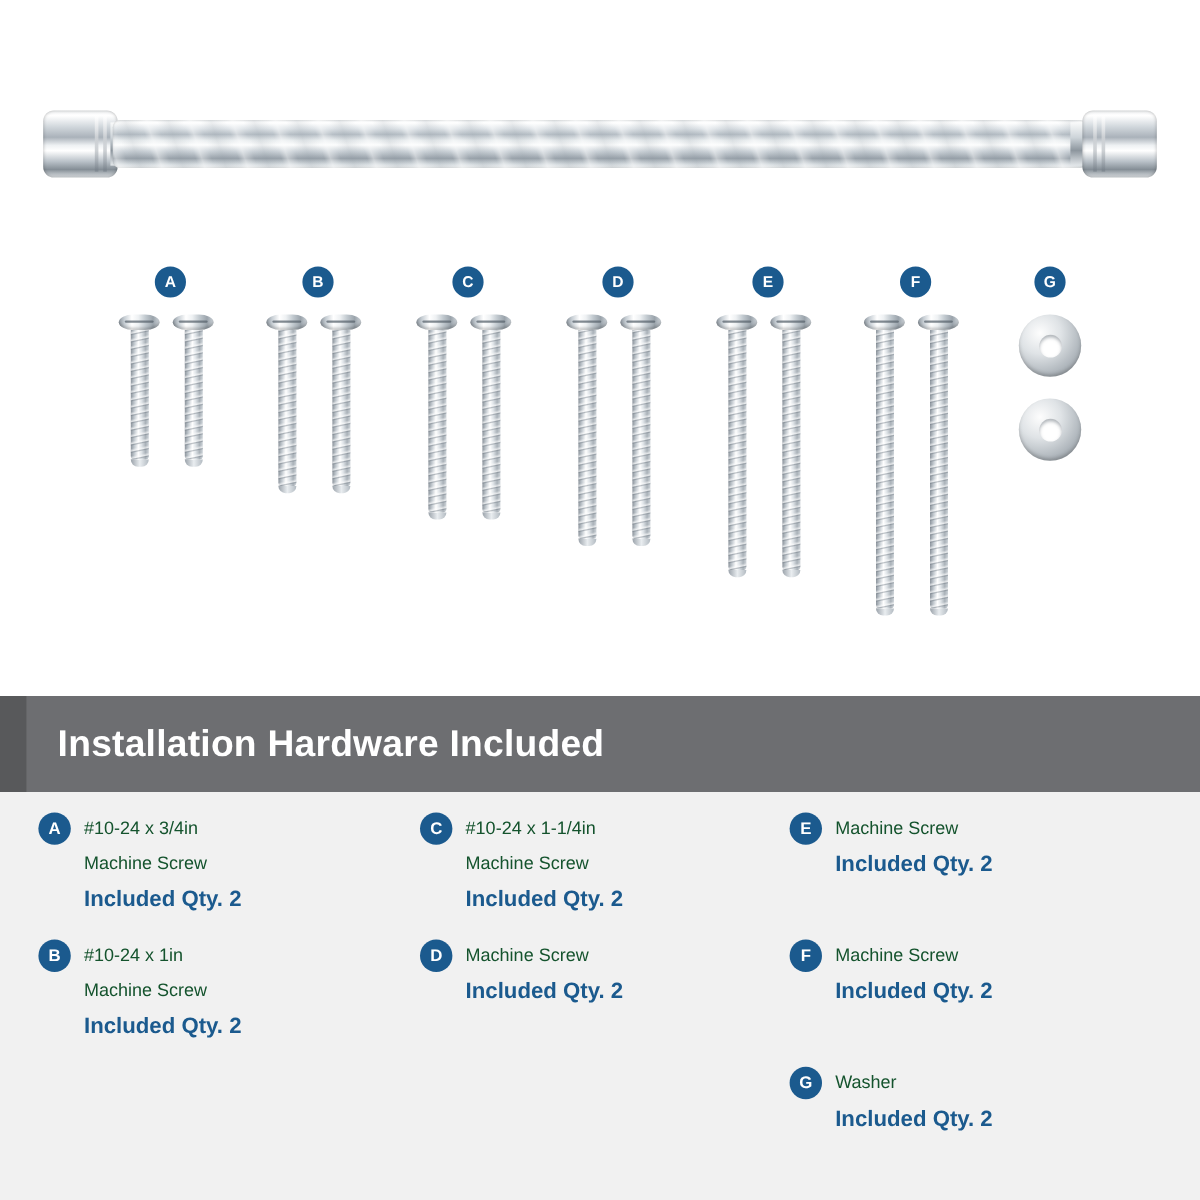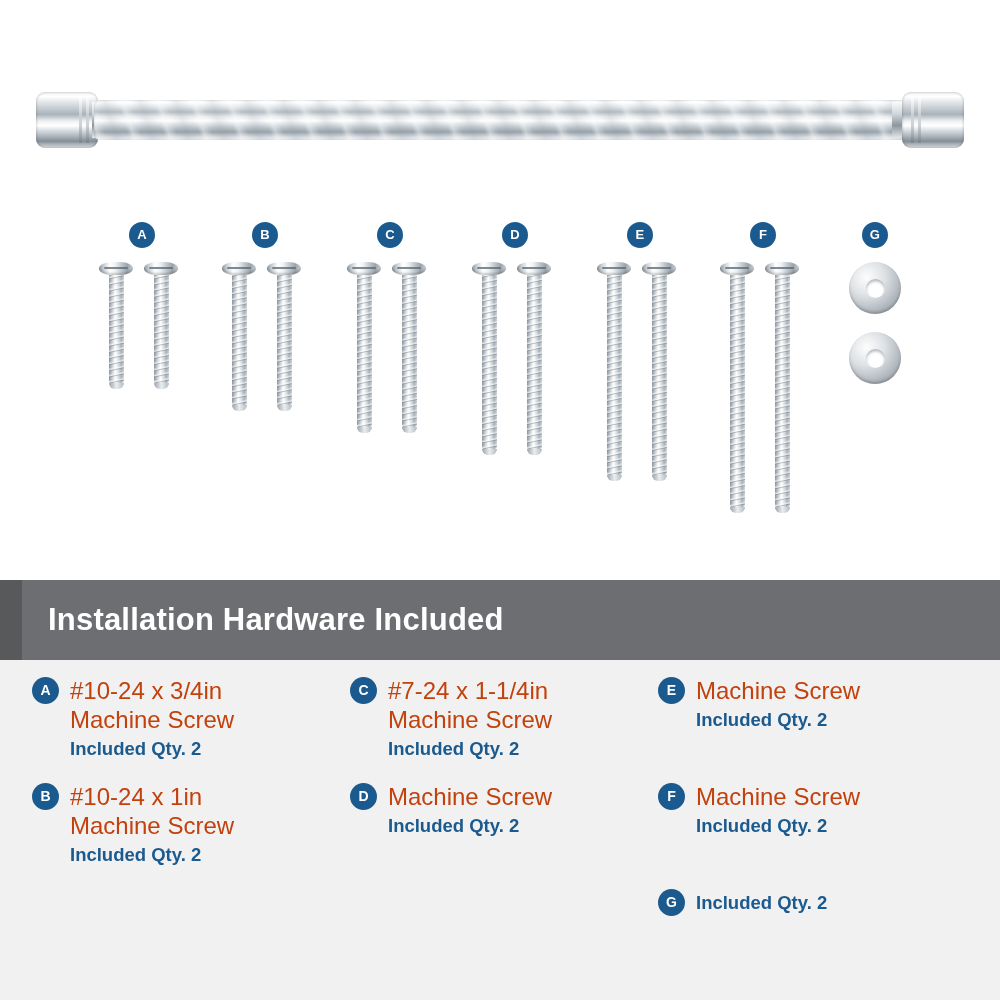--- a/index.html
+++ b/index.html
@@ -294,22 +294,22 @@
     font-size: 14px;
     font-weight: bold;
     line-height: 27px;
     text-align: center;
   }
   .legend-item .lines {
     margin-left: 38px;
   }
   .legend-item .l1,
   .legend-item .l2 {
-    color: #c2410c;
-    font-size: 24px;
+    color: #14532d;
+    font-size: 15px;
     line-height: 29px;
     white-space: nowrap;
   }
   .legend-item .qty {
     color: #1b5a8e;
     font-size: 18.5px;
     font-weight: bold;
     line-height: 29px;
     white-space: nowrap;
   }
@@ -467,21 +467,21 @@
         <div class="lines">
           <div class="l1">#10-24 x 1in</div>
           <div class="l2">Machine Screw</div>
           <div class="qty">Included Qty. 2</div>
         </div>
       </div>
 
       <div class="legend-item" style="left:350px; top:16px;">
         <div class="badge">C</div>
         <div class="lines">
-          <div class="l1">#7-24 x 1-1/4in</div>
+          <div class="l1">#10-24 x 1-1/4in</div>
           <div class="l2">Machine Screw</div>
           <div class="qty">Included Qty. 2</div>
         </div>
       </div>
 
       <div class="legend-item" style="left:350px; top:122px;">
         <div class="badge">D</div>
         <div class="lines">
           <div class="l2">Machine Screw</div>
           <div class="qty">Included Qty. 2</div>
@@ -500,20 +500,21 @@
         <div class="badge">F</div>
         <div class="lines">
           <div class="l2">Machine Screw</div>
           <div class="qty">Included Qty. 2</div>
         </div>
       </div>
 
       <div class="legend-item" style="left:658px; top:228px;">
         <div class="badge">G</div>
         <div class="lines">
+          <div class="l1">Washer</div>
           <div class="qty">Included Qty. 2</div>
         </div>
       </div>
 
     </div>
   </div>
 
 </div>
 
 </body></html>

